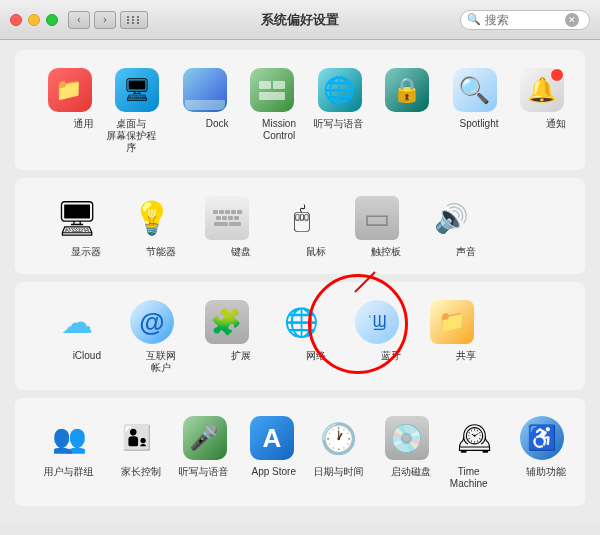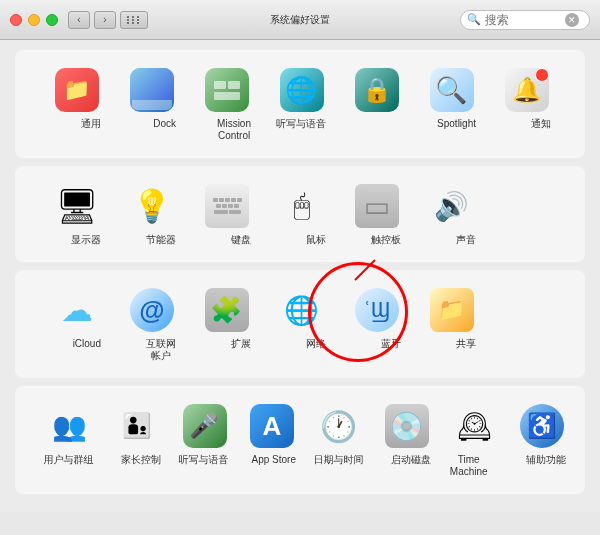--- a/index.html
+++ b/index.html
@@ -72,22 +72,22 @@
     .grid-dot {
       width: 2px;
       height: 2px;
       background: #555;
       border-radius: 50%;
     }
     .title-text {
       position: absolute;
       left: 50%;
       transform: translateX(-50%);
-      font-size: 10px;
-      font-weight: 400;
+      font-size: 13px;
+      font-weight: 700;
       color: #333;
     }
     .search-box {
       position: absolute;
       right: 10px;
       display: flex;
       align-items: center;
       background: white;
       border: 1px solid #c0c0c0;
       border-radius: 10px;
@@ -467,21 +467,21 @@
     }
     .icon-bluetooth {
       width: 44px; height: 44px;
       background: linear-gradient(135deg, #e3f2fd, #90caf9);
       border-radius: 50%;
       display: flex;
       align-items: center;
       justify-content: center;
     }
     .bluetooth-symbol {
-      font-size: 22px;
+      font-size: 16px;
       color: #1565c0;
     }
     .red-circle {
       position: absolute;
       top: -18px;
       left: -22px;
       width: 100px;
       height: 100px;
       border: 3px solid #ff0000;
       border-radius: 50%;
@@ -660,20 +660,26 @@
   <div class="section">
     <div class="icons-row">
 
       <div class="icon-item">
         <div class="icon-box">
           <div class="icon-general"></div>
         </div>
         <span class="icon-label">通用</span>
       </div>
 
+      <div class="icon-item">
+        <div class="icon-box">
+          <div class="icon-desktop"></div>
+        </div>
+        <span class="icon-label">桌面与<br>屏幕保护程序</span>
+      </div>
 
       <div class="icon-item">
         <div class="icon-box">
           <div class="icon-dock">
             <div class="dock-preview">
                 <div class="dock-screen"></div>
                 <div class="dock-bar"></div>
               </div>
           </div>
         </div>

